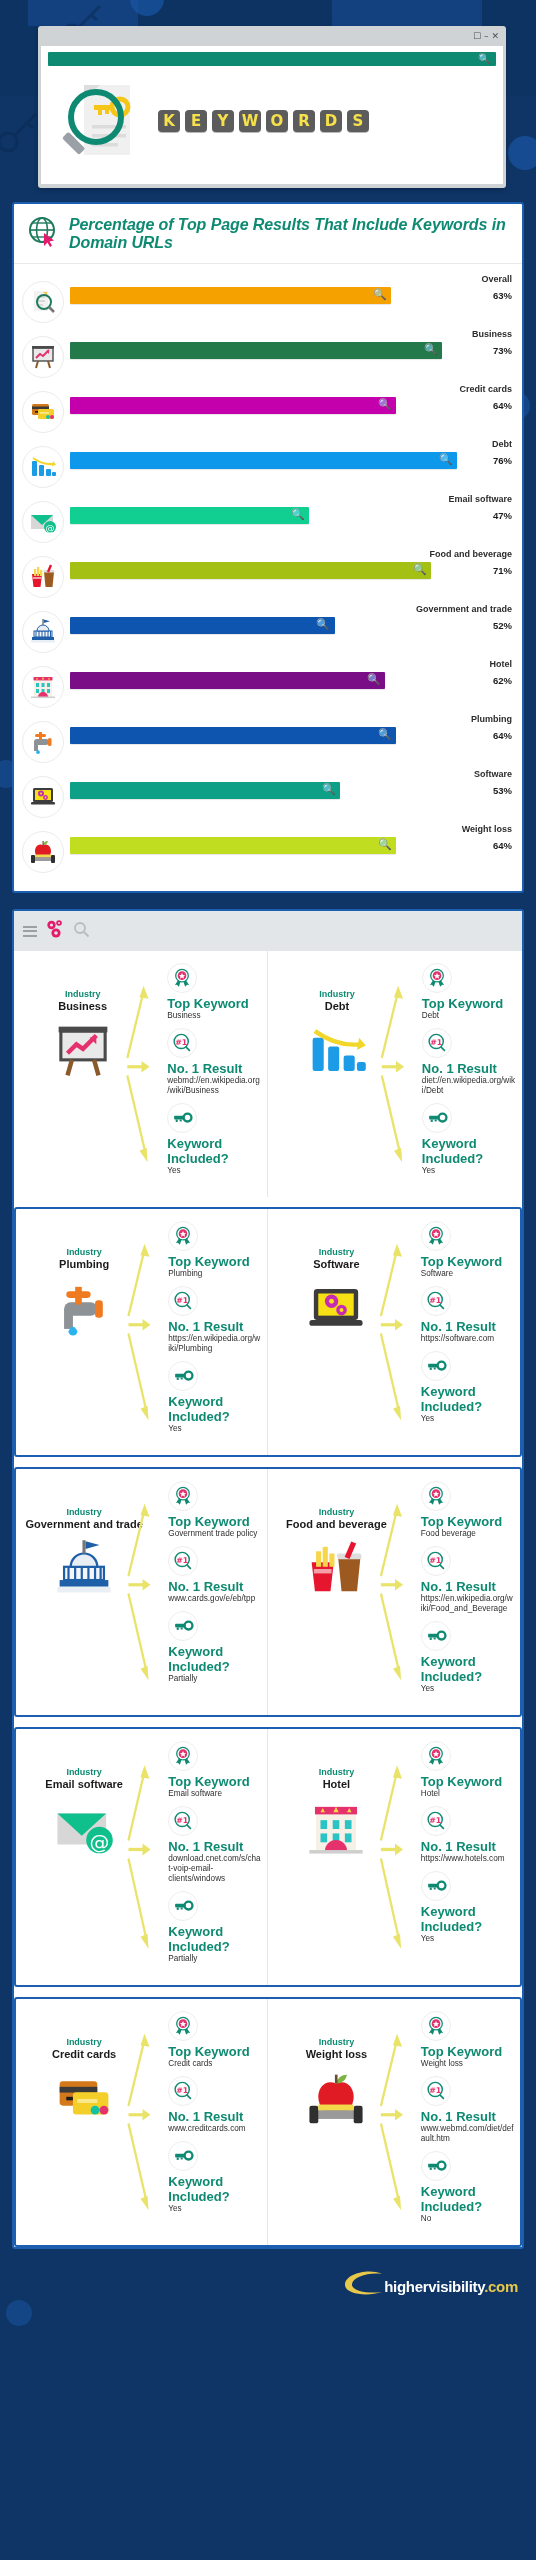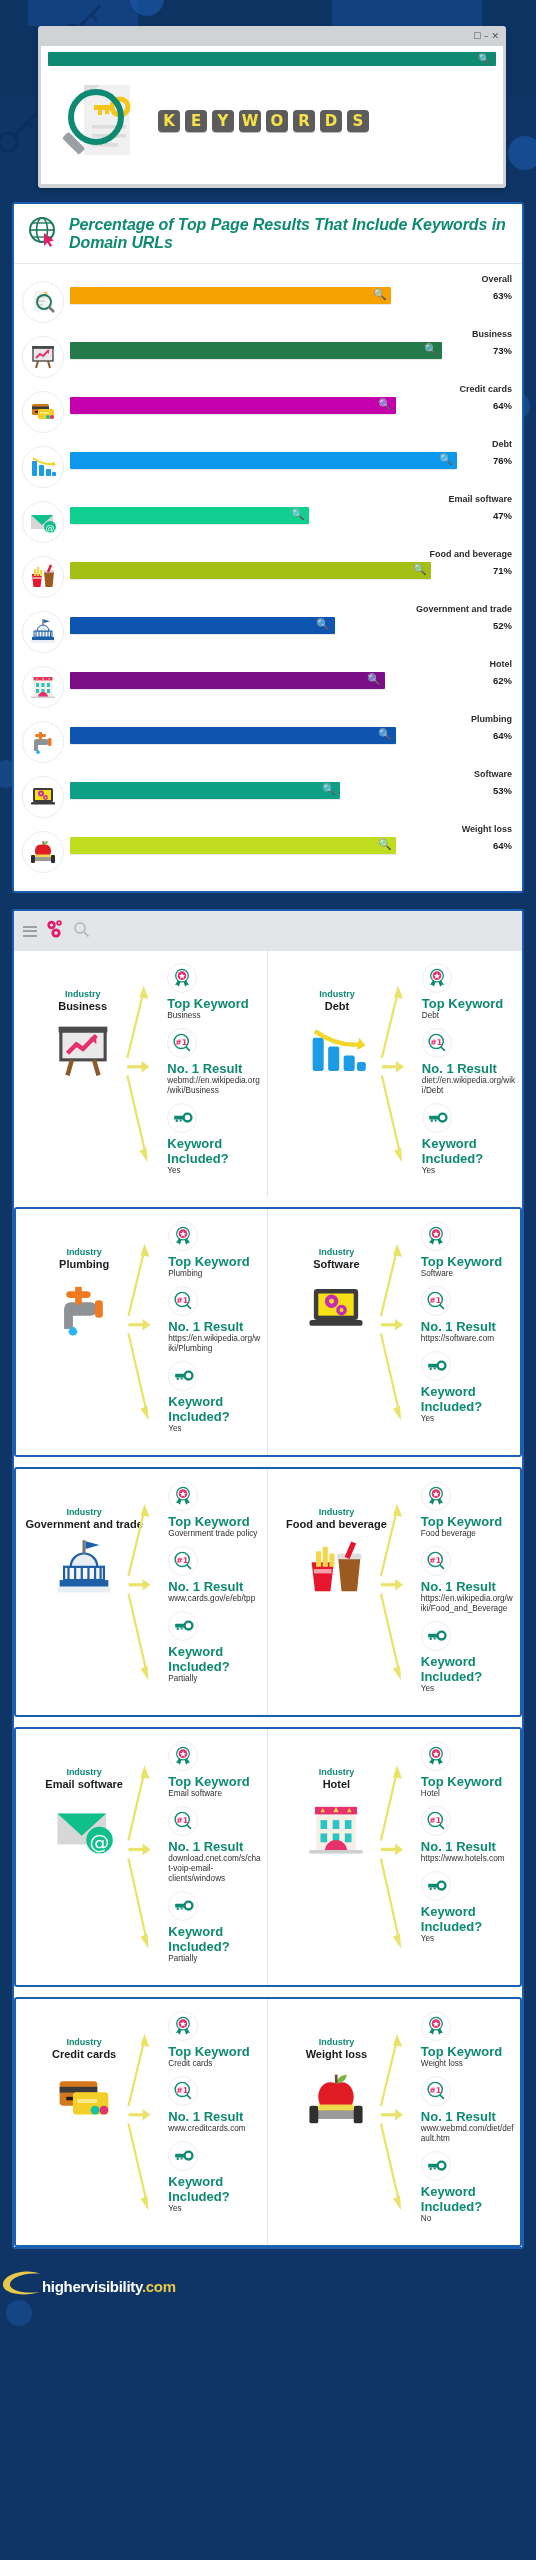--- a/index.html
+++ b/index.html
@@ -148,21 +148,21 @@
     margin-bottom: 3px;
   }
   .fld-ttl { font-size: 13px; color: #0e8a72; font-weight: bold; }
   .fld-val { font-size: 8.2px; color: #2f2f2f; line-height: 1.22; word-break: break-word; }
   .blk { margin-bottom: 7px; }
 
   .arrows { position: absolute; left: 0; top: 0; pointer-events: none; }
 
   
   .footer {
-    padding: 22px 18px 20px 0; display: flex; justify-content: flex-start;
+    padding: 22px 18px 20px 0; display: flex; justify-content: flex-end;
     align-items: center;
   }
   .logo-txt {
     font-size: 15px; font-weight: bold; color: #ffffff; letter-spacing: -.3px;
   }
   .logo-txt em { font-style: normal; color: #e8c84a; }
 </style>
 </head>
 <body>
 

